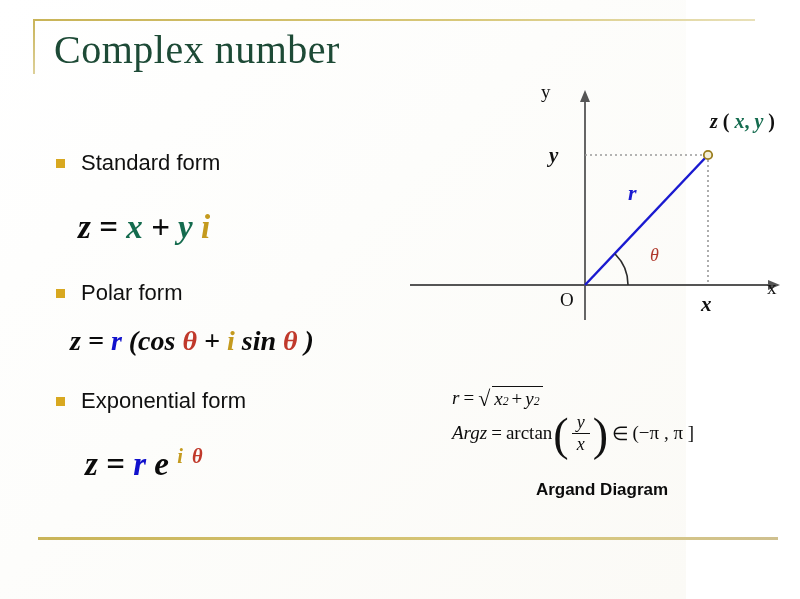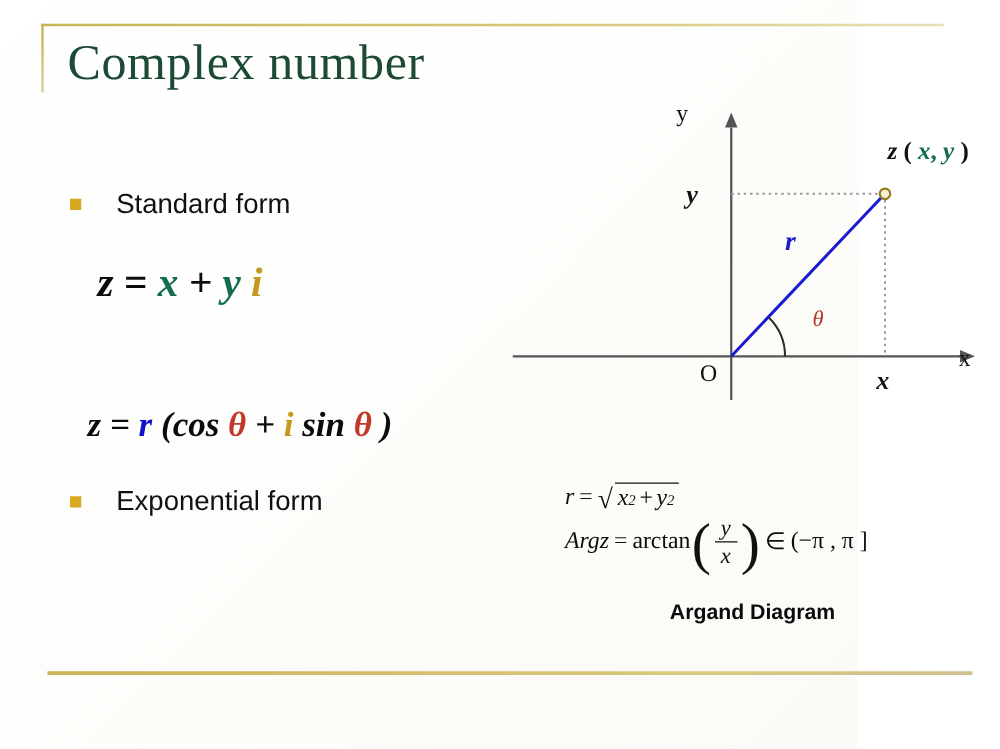--- a/index.html
+++ b/index.html
@@ -56,21 +56,21 @@
     color: #1d4a36;
     letter-spacing: 0.5px;
     white-space: nowrap;
   }
 
   
   .bullet-row {
     position: absolute;
     display: flex;
     align-items: center;
-    gap: 28px;
+    gap: 16px;
     white-space: nowrap;
   }
   .bullet-sq {
     width: 9px;
     height: 9px;
     background: #d8a820;
     flex: 0 0 auto;
   }
   .bullet-label {
     font-family: "Liberation Sans", sans-serif;
@@ -237,39 +237,51 @@
 
   <div class="formula f-std">
     <span class="c-black">z</span>
     <span class="c-black">=</span>
     <span class="c-green">x</span>
     <span class="c-black">+</span>
     <span class="c-green">y</span>
     <span class="c-gold">i</span>
   </div>
 
+  <div class="bullet-row" style="left:56px; top:280px;">
+    <span class="bullet-sq"></span>
+    <span class="bullet-label">Polar form</span>
+  </div>
 
   <div class="formula f-pol">
     <span class="c-black">z</span>
     <span class="c-black">=</span>
     <span class="c-blue">r</span>
     <span class="c-black">(cos</span>
     <span class="c-red">θ</span>
     <span class="c-black">+</span>
     <span class="c-gold">i</span>
     <span class="c-black">sin</span>
     <span class="c-red">θ</span>
     <span class="c-black">)</span>
   </div>
 
   <div class="bullet-row" style="left:56px; top:388px;">
     <span class="bullet-sq"></span>
     <span class="bullet-label">Exponential form</span>
   </div>
 
+  <div class="formula f-exp">
+    <span class="c-black">z</span>
+    <span class="c-black">=</span>
+    <span class="c-blue">r</span>
+    <span class="c-black">e</span>
+    <span class="sup c-gold">i</span>
+    <span class="sup c-red">θ</span>
+  </div>
 
   <div id="argand">
 
     <svg width="385" height="250" viewBox="0 0 385 250">
 
       <line x1="0" y1="215" x2="358" y2="215" stroke="#555555" stroke-width="1.8"></line>
       <polygon points="358,210 370,215 358,220" fill="#555555"></polygon>
 
       <line x1="175" y1="250" x2="175" y2="32" stroke="#555555" stroke-width="1.8"></line>
       <polygon points="170,32 175,20 180,32" fill="#555555"></polygon>

